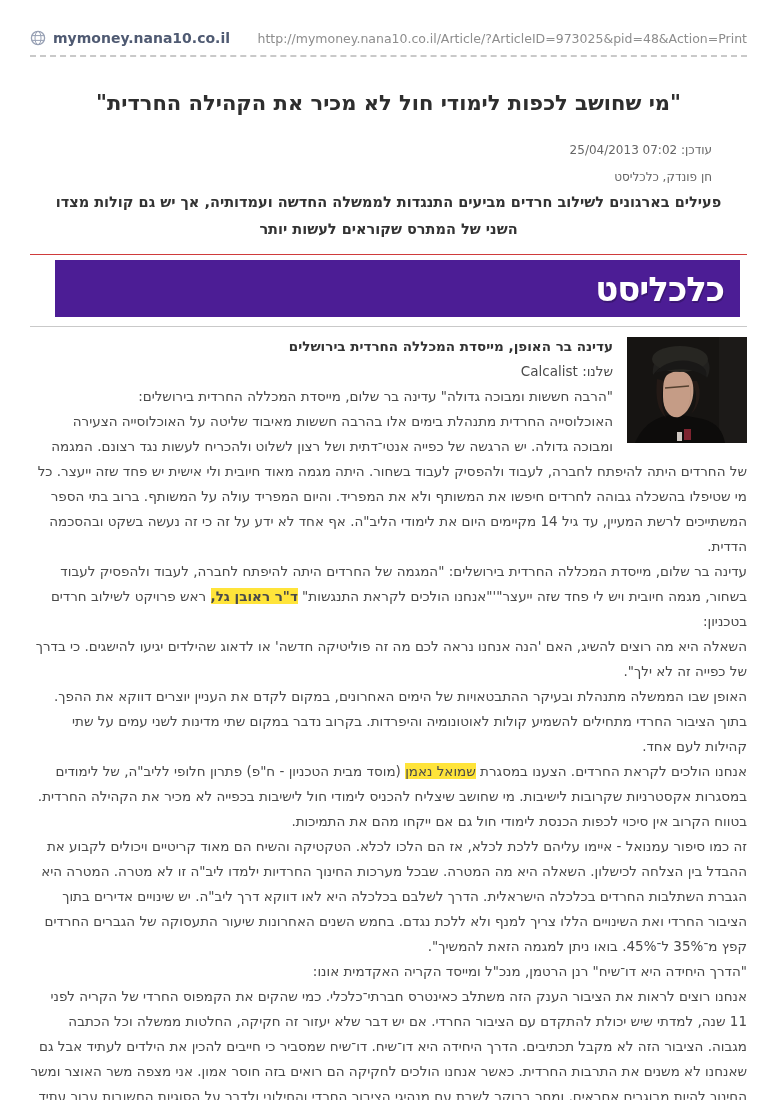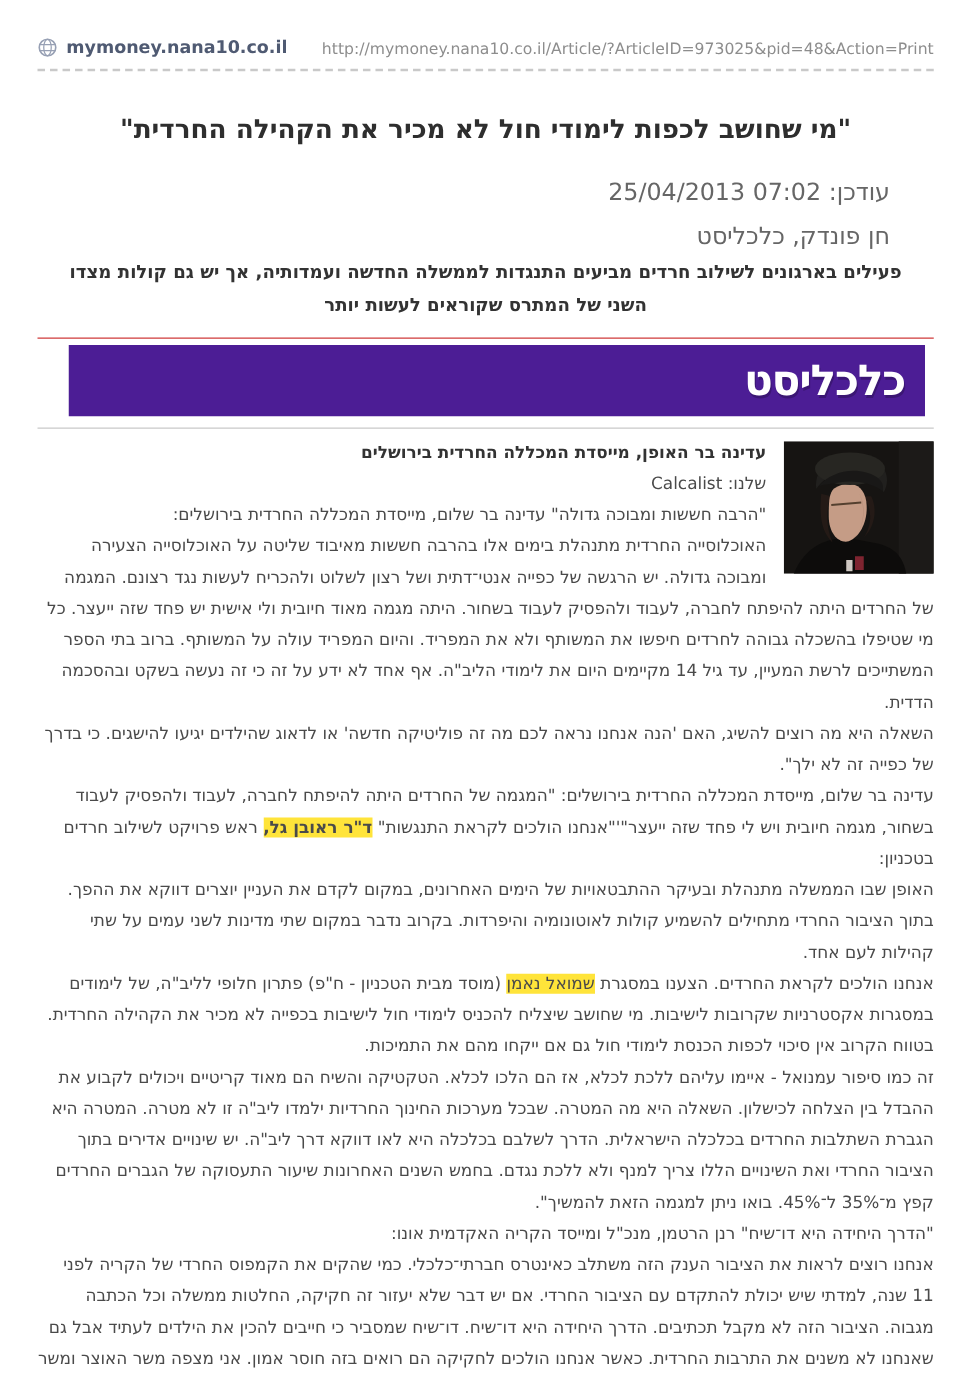--- a/index.html
+++ b/index.html
@@ -20,21 +20,21 @@
   .site-name{font-weight:bold;font-size:14px;color:#4f5a72;margin-left:7px;}
   .page-url{margin-left:auto;font-size:12.5px;color:#8d8d8d;}
   
   .headline{
     direction:rtl;text-align:center;
     font-size:21px;font-weight:bold;color:#2e2e2e;
     margin:32px 0 0 0;line-height:28px;
   }
   .dateline,.byline{
     direction:rtl;text-align:right;
-    font-size:19px;color:#666;margin:0 35px 0 0;
+    font-size:12px;color:#666;margin:0 35px 0 0;
   }
   .dateline{margin-top:26px;}
   .byline{margin-top:13px;}
   .subtitle{
     direction:rtl;text-align:center;
     font-weight:bold;font-size:14.5px;line-height:27px;color:#333;
     max-width:685px;margin:5px auto 0 auto;
   }
   .redline{border-top:1px solid #cf3b3b;margin-top:11px;}
   .banner{
@@ -122,22 +122,22 @@
       </span>
 
       <div class="caption">עדינה בר האופן, מייסדת המכללה החרדית בירושלים</div>
       <div class="credit">
         <span>שלנו:</span>
         <span dir="ltr">Calcalist</span>
       </div>
 
       <p>"הרבה חששות ומבוכה גדולה" עדינה בר שלום, מייסדת המכללה החרדית בירושלים:</p>
       <p>האוכלוסייה החרדית מתנהלת בימים אלו בהרבה חששות מאיבוד שליטה על האוכלוסייה הצעירה ומבוכה גדולה. יש הרגשה של כפייה אנטי־דתית ושל רצון לשלוט ולהכריח לעשות נגד רצונם. המגמה של החרדים היתה להיפתח לחברה, לעבוד ולהפסיק לעבוד בשחור. היתה מגמה מאוד חיובית ולי אישית יש פחד שזה ייעצר. כל מי שטיפלו בהשכלה גבוהה לחרדים חיפשו את המשותף ולא את המפריד. והיום המפריד עולה על המשותף. ברוב בתי הספר המשתייכים לרשת המעיין, עד גיל 14 מקיימים היום את לימודי הליב"ה. אף אחד לא ידע על זה כי זה נעשה בשקט ובהסכמה הדדית.</p>
+      <p><span>עדינה בר שלום, מייסדת המכללה החרדית בירושלים: "המגמה של החרדים היתה להיפתח לחברה, לעבוד ולהפסיק לעבוד בשחור, מגמה חיובית ויש לי פחד שזה ייעצר"'"אנחנו הולכים לקראת התנגשות" </span><span class="hl bold">ד"ר ראובן גל,</span><span> ראש פרויקט לשילוב חרדים בטכניון:</span></p>
       <p>השאלה היא מה רוצים להשיג, האם 'הנה אנחנו נראה לכם מה זה פוליטיקה חדשה' או לדאוג שהילדים יגיעו להישגים. כי בדרך של כפייה זה לא ילך".</p>
-      <p><span>עדינה בר שלום, מייסדת המכללה החרדית בירושלים: "המגמה של החרדים היתה להיפתח לחברה, לעבוד ולהפסיק לעבוד בשחור, מגמה חיובית ויש לי פחד שזה ייעצר"'"אנחנו הולכים לקראת התנגשות" </span><span class="hl bold">ד"ר ראובן גל,</span><span> ראש פרויקט לשילוב חרדים בטכניון:</span></p>
       <p>האופן שבו הממשלה מתנהלת ובעיקר ההתבטאויות של הימים האחרונים, במקום לקדם את העניין יוצרים דווקא את ההפך. בתוך הציבור החרדי מתחילים להשמיע קולות לאוטונומיה והיפרדות. בקרוב נדבר במקום שתי מדינות לשני עמים על שתי קהילות לעם אחד.</p>
       <p><span>אנחנו הולכים לקראת החרדים. הצענו במסגרת </span><span class="hl">שמואל נאמן</span><span> (מוסד מבית הטכניון - ח"פ) פתרון חלופי לליב"ה, של לימודים במסגרות אקסטרניות שקרובות לישיבות. מי שחושב שיצליח להכניס לימודי חול לישיבות בכפייה לא מכיר את הקהילה החרדית. בטווח הקרוב אין סיכוי לכפות הכנסת לימודי חול גם אם ייקחו מהם את התמיכות.</span></p>
       <p>זה כמו סיפור עמנואל - איימו עליהם ללכת לכלא, אז הם הלכו לכלא. הטקטיקה והשיח הם מאוד קריטיים ויכולים לקבוע את ההבדל בין הצלחה לכישלון. השאלה היא מה המטרה. שבכל מערכות החינוך החרדיות ילמדו ליב"ה זו לא מטרה. המטרה היא הגברת השתלבות החרדים בכלכלה הישראלית. הדרך לשלבם בכלכלה היא לאו דווקא דרך ליב"ה. יש שינויים אדירים בתוך הציבור החרדי ואת השינויים הללו צריך למנף ולא ללכת נגדם. בחמש השנים האחרונות שיעור התעסוקה של הגברים החרדים קפץ מ־35% ל־45%. בואו ניתן למגמה הזאת להמשיך".</p>
       <p>"הדרך היחידה היא דו־שיח" רנן הרטמן, מנכ"ל ומייסד הקריה האקדמית אונו:</p>
       <p>אנחנו רוצים לראות את הציבור הענק הזה משתלב כאינטרס חברתי־כלכלי. כמי שהקים את הקמפוס החרדי של הקריה לפני 11 שנה, למדתי שיש יכולת להתקדם עם הציבור החרדי. אם יש דבר שלא יעזור זה חקיקה, החלטות ממשלה וכל הכתבה מגבוה. הציבור הזה לא מקבל תכתיבים. הדרך היחידה היא דו־שיח. דו־שיח שמסביר כי חייבים להכין את הילדים לעתיד אבל גם שאנחנו לא משנים את התרבות החרדית. כאשר אנחנו הולכים לחקיקה הם רואים בזה חוסר אמון. אני מצפה משר האוצר ומשר החינוך להיות מבוגרים אחראים, ומחר בבוקר לשבת עם מנהיגי הציבור החרדי והחילוני ולדבר על הסוגיות החשובות עבור עתיד הילדים שלנו. לפני חוק ההסדרים חייבים לשבת ולדבר".</p>
 
     </div>
   </div>
 </div>
 

